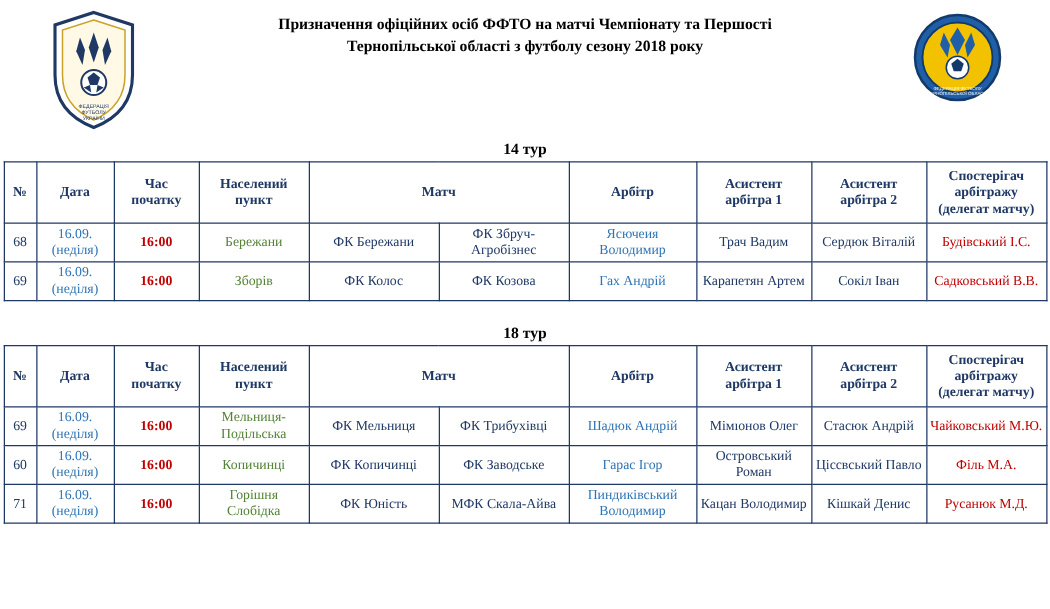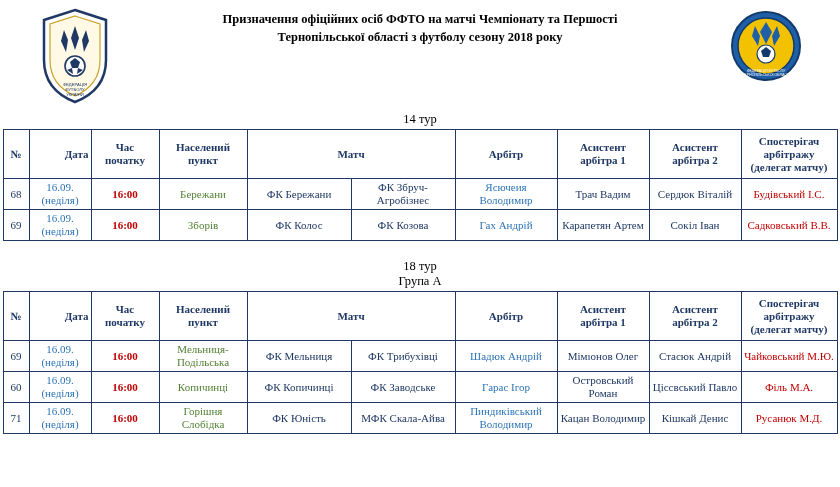--- a/index.html
+++ b/index.html
@@ -46,21 +46,21 @@
     position: absolute;
     left: 730px;
     top: 10px;
     width: 72px;
     height: 72px;
   }
 
   
   .section-caption {
     text-align: center;
-    font-weight: normal;
+    font-weight: bold;
     font-size: 12.5px;
     line-height: 15px;
   }
 
   
   table.sched {
     border-collapse: collapse;
     table-layout: fixed;
     margin: 2px auto 0 auto;
     width: 812px;
@@ -72,21 +72,21 @@
     vertical-align: middle;
     font-size: 11px;
     line-height: 13px;
   }
   table.sched thead th {
     font-weight: bold;
     color: #1f3864;
     height: 46px;
   }
   thead th.c-num      { color: #1f3864; }
-  thead th.c-date     { color: #2e74b5; text-align: right; }
+  thead th.c-date     { color: #2e74b5; }
   thead th.c-time     { color: #c00000; }
   thead th.c-place    { color: #1f3864; }
   thead th.c-match    { color: #1f3864; }
   thead th.c-ref      { color: #2e74b5; }
   thead th.c-as1      { color: #1f3864; }
   thead th.c-as2      { color: #1f3864; }
   thead th.c-obs      { color: #c00000; font-family: Liberation Serif, serif; }
 
   tbody td { height: 28px; }
   td.num    { color: #1f3864; width: 26px; }
@@ -226,21 +226,20 @@
         <td class="as1">Карапетян Артем</td>
         <td class="as2">Сокіл Іван</td>
         <td class="obs">Садковський В.В.</td>
       </tr>
     </tbody>
   </table>
 
   <div class="spacer-18"></div>
 
   <div class="section-caption">18 тур</div>
-  <div class="section-caption">Група А</div>
 
   <table class="sched">
     <colgroup>
       <col class="w-num">
         <col class="w-date">
         <col class="w-time">
         <col class="w-place">
       <col class="w-home">
         <col class="w-away">
         <col class="w-ref">

